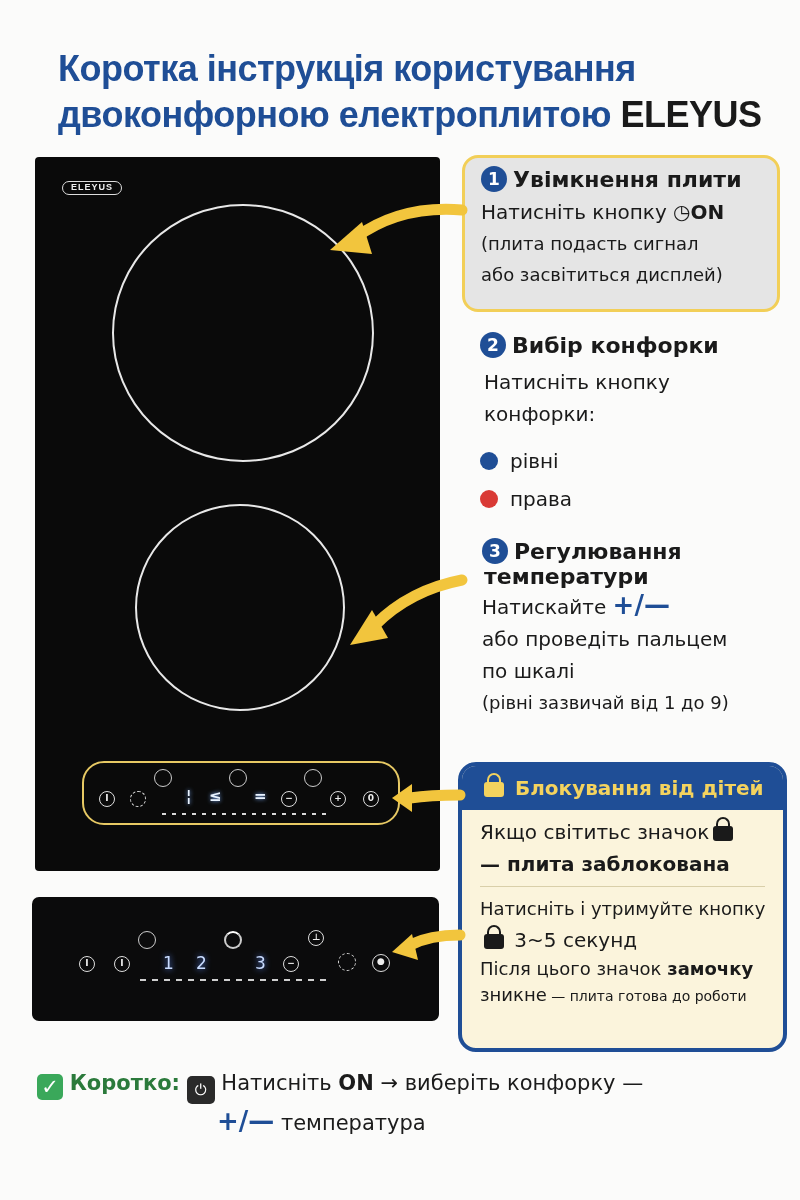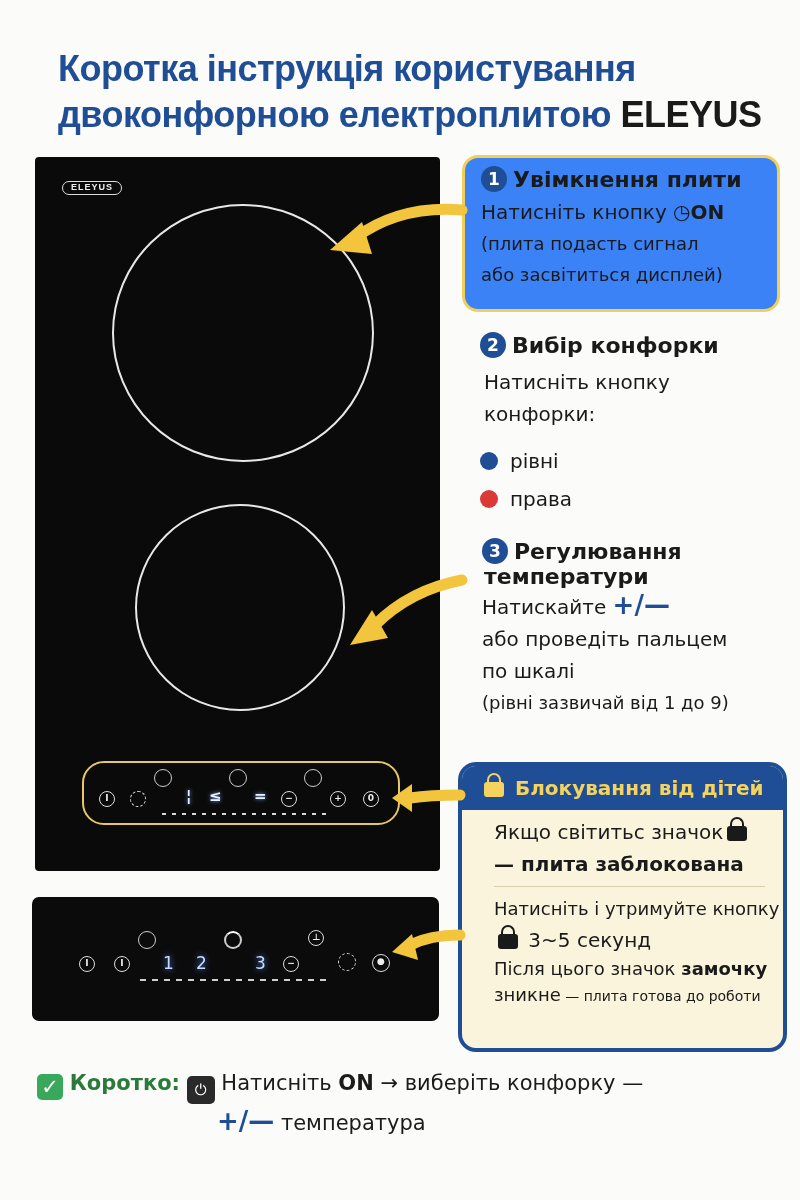--- a/index.html
+++ b/index.html
@@ -27,40 +27,40 @@
 
   .kbtn { position: absolute; width: 16px; height: 16px; border: 1.5px solid #ddd; border-radius: 50%;
           color: #eee; font-size: 9px; line-height: 13px; text-align: center; font-weight: bold; }
   .ring { position: absolute; width: 18px; height: 18px; border: 1.5px solid #ccc; border-radius: 50%; }
   .seg { position: absolute; color: #e9f3ff; font-size: 15px; font-weight: bold; text-shadow: 0 0 4px #7fb0ff; }
   .dots { position: absolute; height: 2px;
           background-image: repeating-linear-gradient(90deg, #d8d8d8 0 4px, transparent 4px 10px); }
   .num { position: absolute; color: #c9dcff; font-size: 17px; text-shadow: 0 0 6px #5f8fff; }
 
   
-  .card1 { position: absolute; left: 462px; top: 155px; width: 318px; height: 157px; background: #3b82f6;
+  .card1 { position: absolute; left: 462px; top: 155px; width: 318px; height: 157px; background: #e5e5e5;
            border: 3px solid #f2cf58; border-radius: 16px; }
   .stepnum { display: inline-block; width: 26px; height: 26px; border-radius: 50%; background: #1f4e96;
              color: #fff; font-size: 17px; font-weight: bold; text-align: center; line-height: 26px;
              vertical-align: 2px; margin-right: 6px; }
   .h { font-weight: bold; font-size: 22px; color: #1a1a1a; }
   .p { font-size: 20px; line-height: 32px; color: #1a1a1a; }
   .p.sm { font-size: 18px; line-height: 31px; }
   .on { font-weight: bold; }
 
   .sec2 { position: absolute; left: 480px; top: 332px; width: 310px; }
   .dot { display: inline-block; width: 18px; height: 18px; border-radius: 50%; margin-right: 12px; vertical-align: -2px; }
   .sec3 { position: absolute; left: 482px; top: 538px; width: 310px; }
   .pm { color: #1f4e96; font-weight: bold; font-size: 26px; }
 
   .card4 { position: absolute; left: 458px; top: 762px; width: 329px; height: 290px; background: #fbf4dc;
            border: 4px solid #1f4e96; border-radius: 18px; overflow: hidden; }
   .card4-head { height: 44px; background: #1f4e96; color: #f4d35e; font-weight: bold; font-size: 20px;
                 line-height: 44px; padding-left: 18px; }
-  .card4-body { padding: 6px 0 0 32px; }
+  .card4-body { padding: 6px 0 0 18px; }
   .lock { display: inline-block; position: relative; width: 20px; height: 15px; background: #1a1a1a;
           border-radius: 3px; vertical-align: -2px; margin: 0 4px; }
   .lock::before { content: ""; position: absolute; left: 3px; top: -9px; width: 10px; height: 10px;
                   border: 2.5px solid #1a1a1a; border-bottom: none; border-radius: 8px 8px 0 0; }
   .lock.y { background: #f4d35e; }
   .lock.y::before { border-color: #f4d35e; }
   .divider { height: 1px; background: #d9cfa9; margin: 6px 18px 6px 0; }
 
   .summary { position: absolute; left: 37px; top: 1066px; width: 740px; font-size: 21px; line-height: 34px; }
   .check { display: inline-block; width: 26px; height: 26px; background: #3aa85a; border-radius: 5px; color: #fff;

